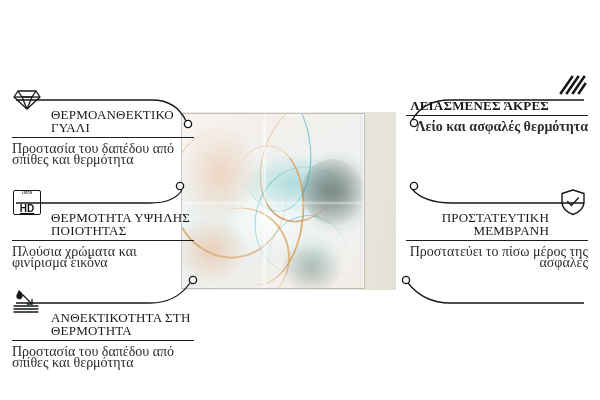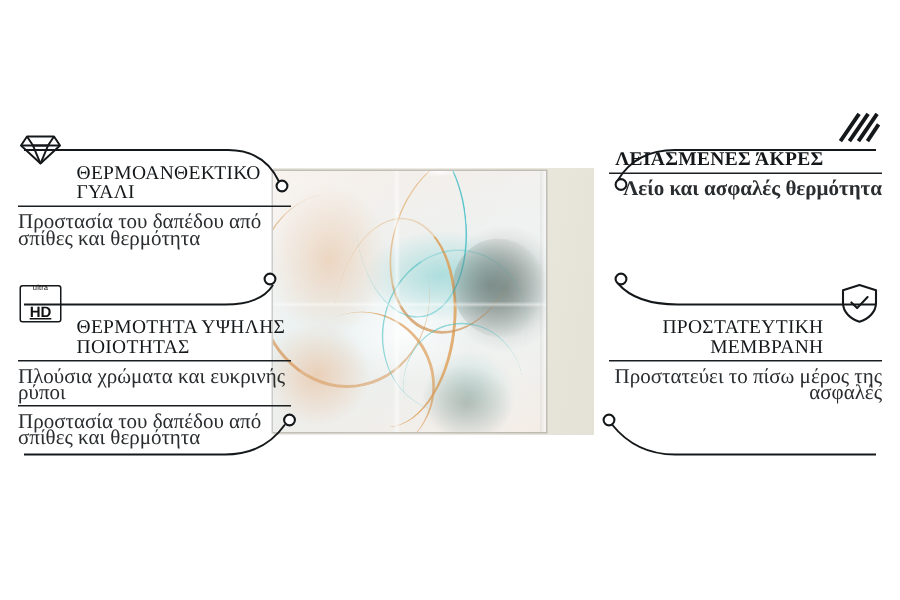--- a/index.html
+++ b/index.html
@@ -303,24 +303,37 @@
     <div class="feature-head">
       <span class="feature-icon">
         <span class="hd-badge">
           <span class="hd-ultra">ultra</span>
           <span class="hd-hd">HD</span>
         </span>
       </span>
       <span class="feature-title">ΘΕΡΜΟΤΗΤΑ ΥΨΗΛΗΣ ΠΟΙΟΤΗΤΑΣ</span>
     </div>
     <div class="feature-rule"></div>
-    <div class="feature-desc">Πλούσια χρώματα και ευκρινής ρύποι</div>
+    <div class="feature-desc">Πλούσια χρώματα και φινίρισμα εικόνα</div>
   </div>
 
   <div class="feature left" style="top:267px;">
+    <div class="feature-head">
+      <span class="feature-icon">
+        <svg width="30" height="28" viewBox="0 0 30 28" fill="none" stroke="#15181a" stroke-width="1.3" stroke-linecap="round" stroke-linejoin="round">
+          <path d="M7,3 C9.6,4.6 10.6,6.6 10,8.6 C9.5,10.3 7.9,11 6.4,10.3 C5,9.7 4.5,8.1 5.3,6.7 C5.9,5.6 6.7,4.6 7,3 Z" fill="#15181a"></path>
+          <path d="M11,7 L20,16"></path>
+          <path d="M20,16 L20,11.4 M20,16 L15.4,16"></path>
+          <path d="M2,18 H26"></path>
+          <path d="M2,21 H26"></path>
+          <path d="M2,24 H26"></path>
+        </svg>
+      </span>
+      <span class="feature-title">ΑΝΘΕΚΤΙΚΟΤΗΤΑ ΣΤΗ ΘΕΡΜΟΤΗΤΑ</span>
+    </div>
     <div class="feature-rule"></div>
     <div class="feature-desc">Προστασία του δαπέδου από σπίθες και θερμότητα</div>
   </div>
 
   <div class="feature right" style="top:55px;font-weight:bold;">
     <div class="feature-head">
       <span class="feature-icon">
         <svg width="28" height="24" viewBox="0 0 28 24" fill="none" stroke="#15181a" stroke-width="2.6" stroke-linecap="square">
           <path d="M2,21 L13,5"></path>
           <path d="M8,21 L19,5"></path>

